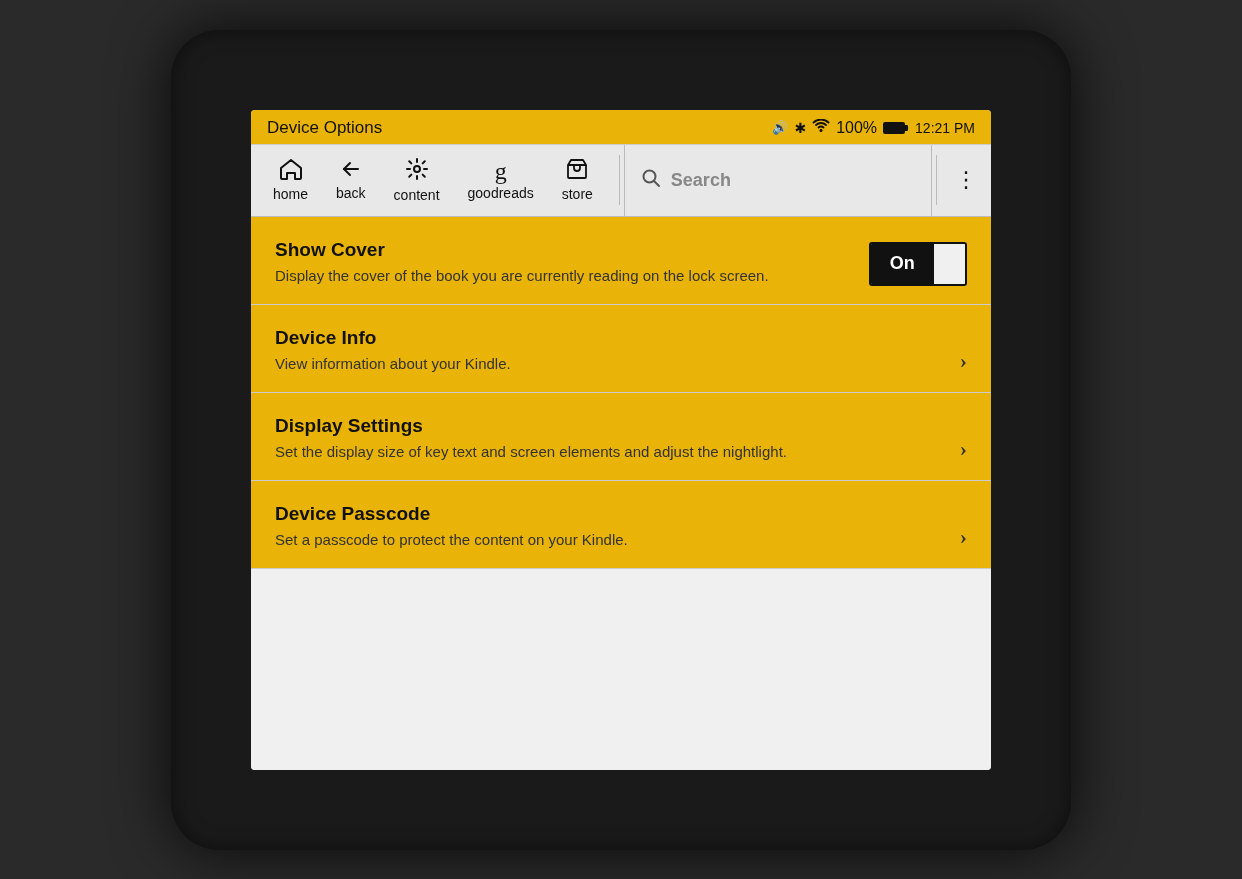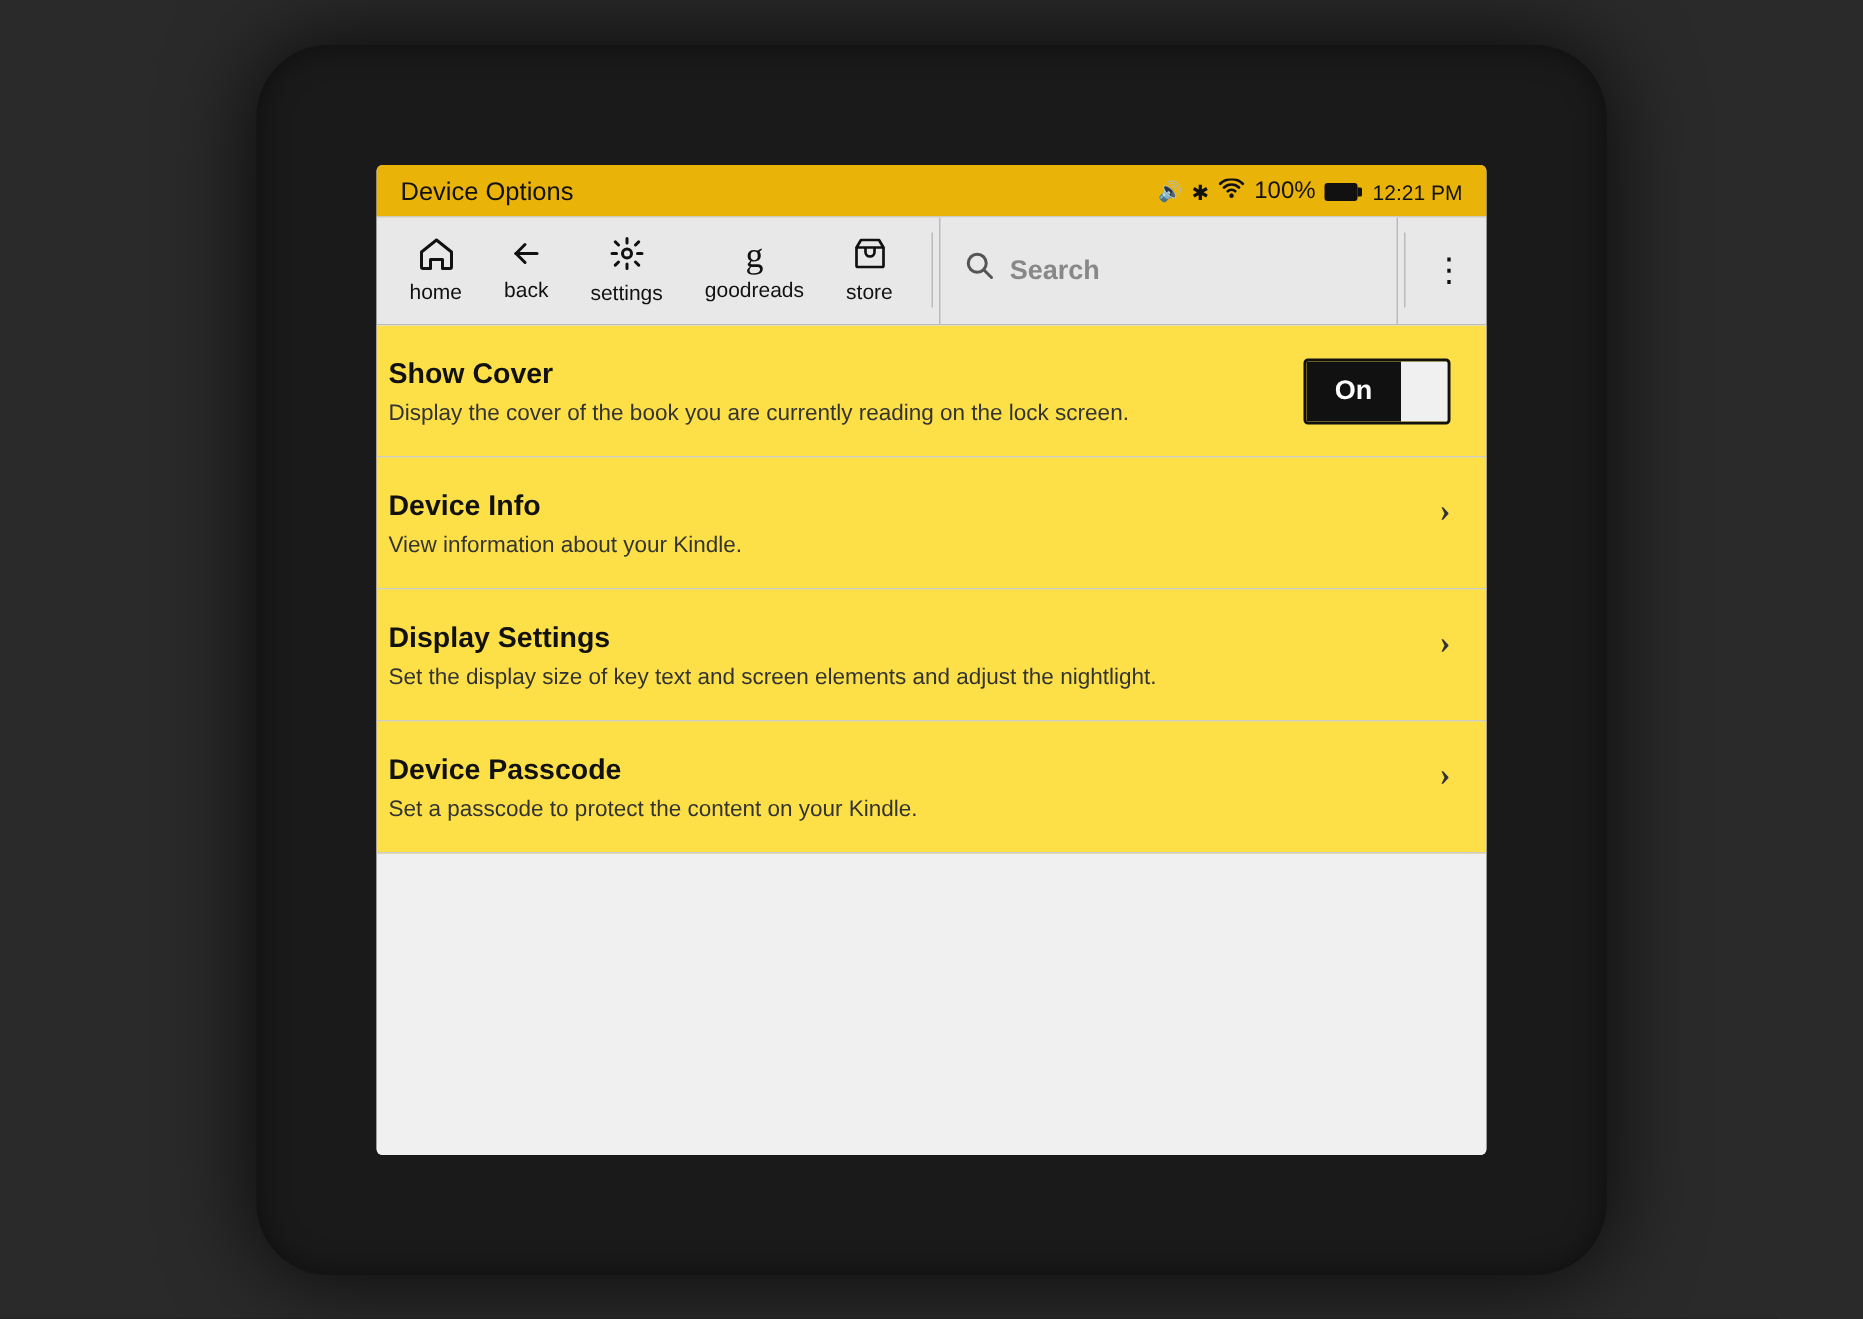--- a/index.html
+++ b/index.html
@@ -150,26 +150,26 @@
     }
 
     
     .content {
       flex: 1;
       background: #f0f0f0;
       overflow-y: auto;
       padding: 0;
     }
     .settings-item {
-      padding: 22px 24px 18px 8px;
+      padding: 22px 24px 18px 24px;
       border-bottom: 1px solid #ccc;
       display: flex;
-      align-items: flex-start;
+      align-items: flex-end;
       justify-content: space-between;
-      background: #fde047;
+      background: #eab308;
       cursor: pointer;
     }
     .settings-item-left {
       flex: 1;
       padding-right: 16px;
     }
     .settings-item-title {
       font-size: 19px;
       font-weight: bold;
       color: #111;
@@ -269,21 +269,21 @@
           </span>
           <span class="label">back</span>
         </div>
         <div class="nav-item">
           <span class="icon">
             <svg width="24" height="24" viewBox="0 0 24 24" fill="none">
               <circle cx="12" cy="12" r="3" stroke="#111" stroke-width="2"></circle>
               <path d="M12 2V5M12 19V22M2 12H5M19 12H22M4.22 4.22L6.34 6.34M17.66 17.66L19.78 19.78M4.22 19.78L6.34 17.66M17.66 6.34L19.78 4.22" stroke="#111" stroke-width="2" stroke-linecap="round"></path>
             </svg>
           </span>
-          <span class="label">settings</span>
+          <span class="label">content</span>
         </div>
         <div class="nav-item">
           <span class="icon" style="font-size:24px; font-family:Georgia,serif; font-weight:normal;">g</span>
           <span class="label">goodreads</span>
         </div>
         <div class="nav-item">
           <span class="icon">
             <svg width="24" height="22" viewBox="0 0 24 22" fill="none">
               <path d="M6 2L3 7H21L18 2H6Z" stroke="#111" stroke-width="1.8" fill="none" stroke-linejoin="round"></path>
               <path d="M3 7V19C3 19.5523 3.44772 20 4 20H20C20.5523 20 21 19.5523 21 19V7" stroke="#111" stroke-width="1.8" fill="none"></path>

